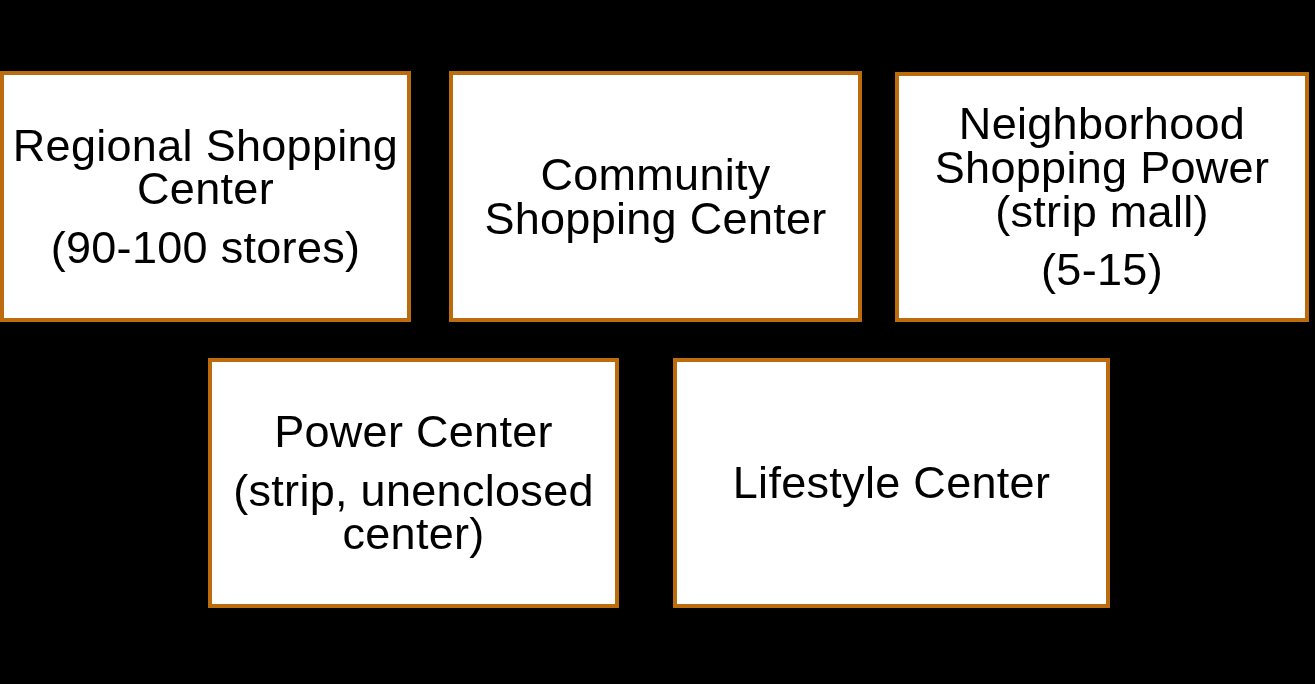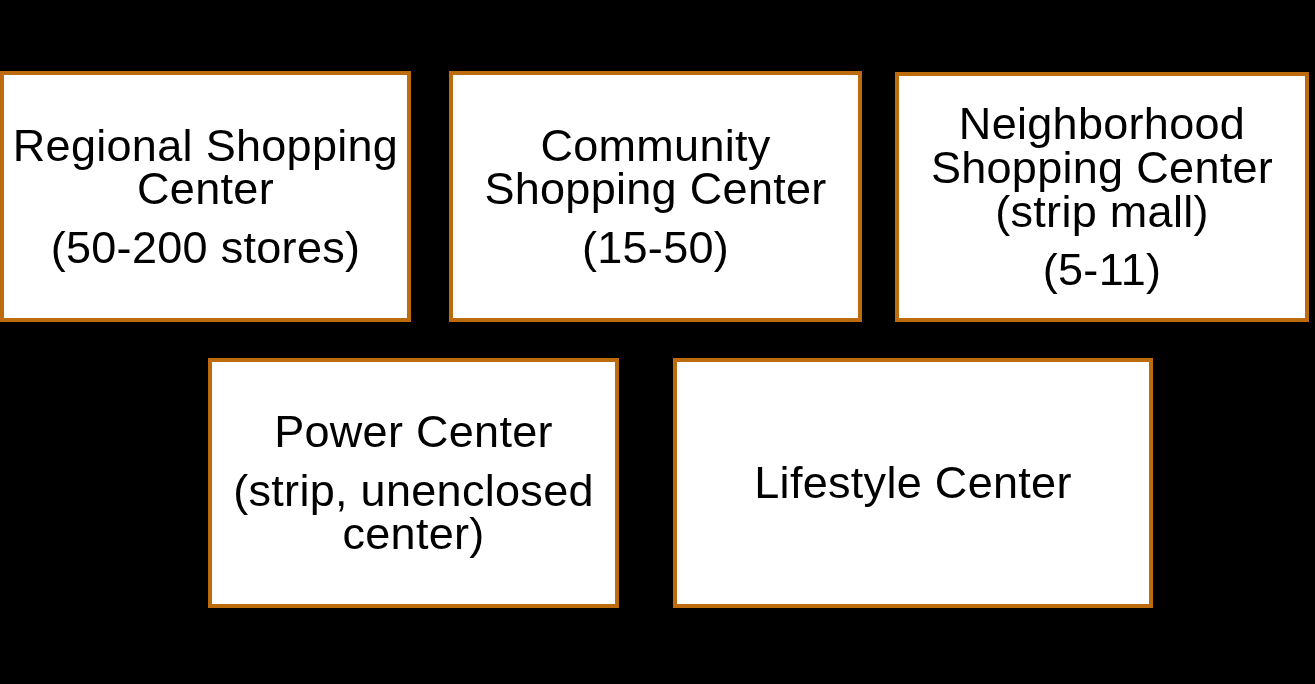--- a/index.html
+++ b/index.html
@@ -40,40 +40,39 @@
     padding:0 1px;
   }
   .shape .subtitle{
     margin-top:15px;
   }
   
   .b1{ left:0px;   top:71px;  width:411px; height:251px; }
   .b2{ left:449px; top:71px;  width:413px; height:251px; }
   .b3{ left:895px; top:72px;  width:414px; height:250px; }
   .b4{ left:208px; top:358px; width:411px; height:250px; }
-  .b5{ left:673px; top:358px; width:480px; height:250px; }
+  .b5{ left:673px; top:358px; width:437px; height:250px; }
 </style>
 </head>
 <body>
 
 <div class="canvas">
 
   <div class="shape b1">
     <div class="title">Regional Shopping Center</div>
-    <div class="subtitle">(50-200 stores)</div>
+    <div class="subtitle">(90-100 stores)</div>
   </div>
 
   <div class="shape b2">
     <div class="title">Community Shopping Center</div>
-    <div class="subtitle">(15-50)</div>
   </div>
 
   <div class="shape b3">
-    <div class="title">Neighborhood Shopping Center (strip mall)</div>
-    <div class="subtitle">(5-11)</div>
+    <div class="title">Neighborhood Shopping Power (strip mall)</div>
+    <div class="subtitle">(5-15)</div>
   </div>
 
   <div class="shape b4">
     <div class="title">Power Center</div>
     <div class="subtitle">(strip, unenclosed center)</div>
   </div>
 
   <div class="shape b5">
     <div class="title">Lifestyle Center</div>
   </div>

